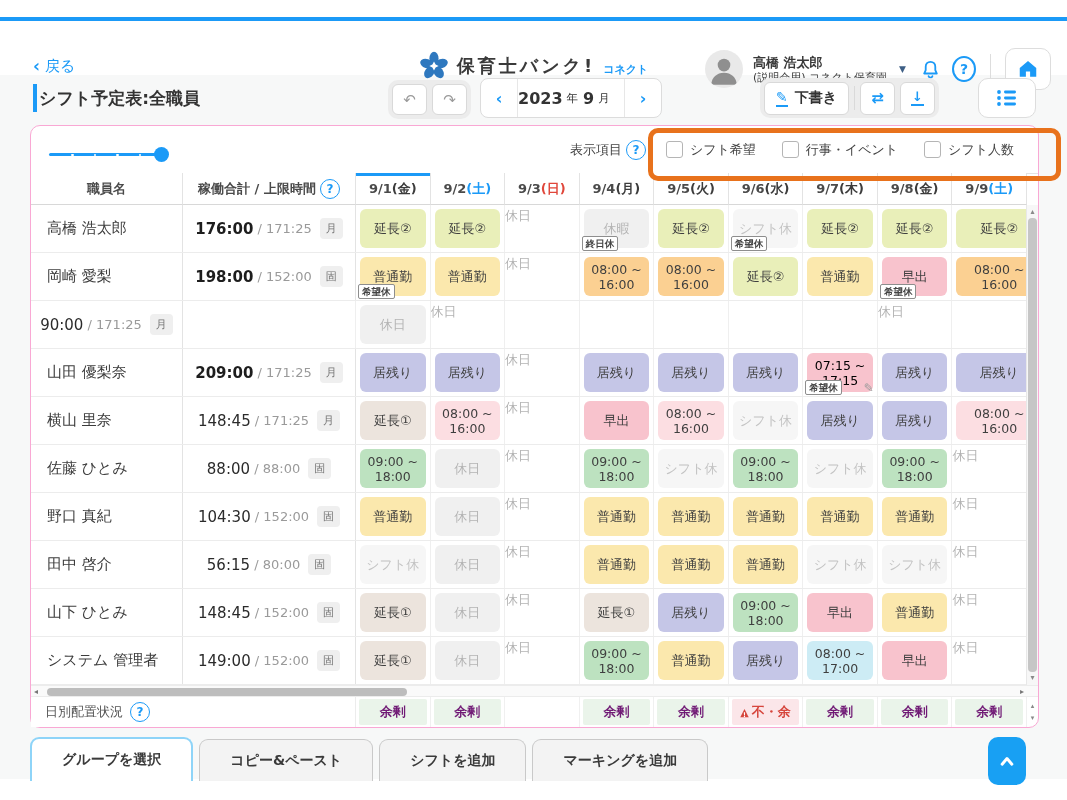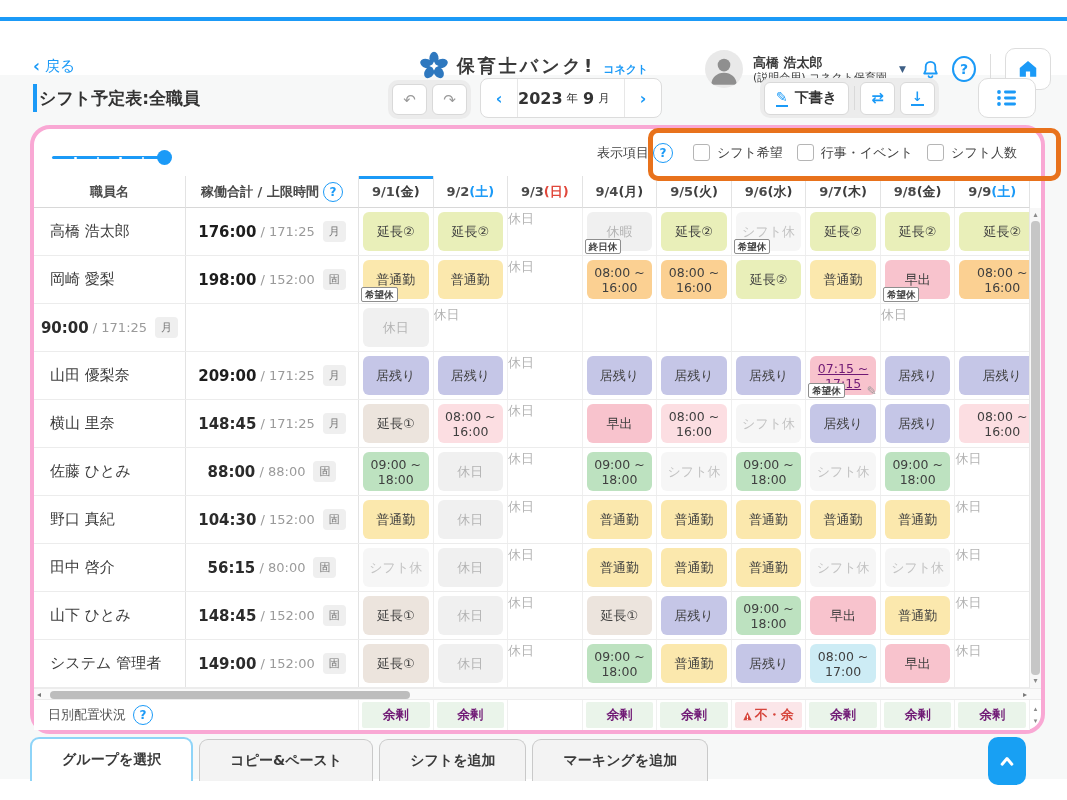--- a/index.html
+++ b/index.html
@@ -45,22 +45,22 @@
             display:flex;align-items:center;gap:7px;cursor:pointer}
   .pdraft{color:#1b9af7;font-size:14px;line-height:14px;border-bottom:2px solid #1b9af7;padding-bottom:1px}
   #draftbtn .dlabel{font-size:14px;font-weight:700;color:#333}
   .tsepline{width:1px;height:24px;background:#d9d9d9}
   .icon-blue{color:#1b9af7;font-weight:700;font-size:15px;line-height:14px}
   .dlicon{display:flex;flex-direction:column;align-items:center}
   .dlicon .bar{width:13px;border-bottom:2.5px solid #1b9af7;margin-top:1px}
   #listbtn{left:978px;top:78px;width:58px;height:40px;background:#fff;border:1px solid #ddd;
            border-radius:10px;display:flex;align-items:center;justify-content:center;cursor:pointer;box-sizing:border-box}
   
-  #card{left:30px;top:125px;width:1007px;height:601px;background:#fff;border:4px solid #f9a8d4;
-        border-radius:20px;box-sizing:content-box}
+  #card{left:30px;top:125px;width:1007px;height:601px;background:#fff;border:1px solid #f9a8d4;
+        border-radius:10px;box-sizing:content-box}
   #filterrow{position:absolute;left:0;top:0;width:100%;height:47px;border-bottom:1px solid #e4e4e4}
   #slider{position:absolute;left:18px;top:27px;width:112px;height:3px;background:#1b9af7;border-radius:2px}
   #slider .dot{position:absolute;top:0.5px;width:2.5px;height:2.5px;border-radius:50%;background:#fff}
   #sthumb{position:absolute;right:-8px;top:-6px;width:15px;height:15px;border-radius:50%;background:#1b9af7;cursor:pointer}
   #fctrl{position:absolute;right:24px;top:0;height:47px;display:flex;align-items:center;gap:20px}
   #fctrl .flab{display:flex;align-items:center;gap:4px;font-size:13px;color:#444}
   .hicon{display:inline-flex;width:18px;height:18px;border:1.7px solid #1b9af7;border-radius:50%;
          color:#1b9af7;font-weight:700;font-size:12px;align-items:center;justify-content:center;flex:none}
   .cbgroup{display:flex;align-items:center;gap:7px;cursor:pointer}
   .cbox{width:17px;height:17px;background:#fff;border:1.5px solid #b5b5b5;border-radius:3px;box-sizing:border-box}
@@ -70,21 +70,21 @@
   #thead{position:absolute;left:0;top:47px;width:996px;height:32px;background:#fff}
   .hcell{border-right:1px solid #e3e3e3;border-bottom:1px solid #d8d8d8;display:flex;align-items:center;
          justify-content:center;font-size:13px;font-weight:700;color:#4a4a4a;gap:4px;overflow:hidden;white-space:nowrap}
   .hcell.date{gap:0}
   .hcell.date.today{box-shadow:inset 0 3px 0 #1b9af7}
   #rows{position:absolute;left:0;top:79px;width:996px}
   .trow{height:48px;border-bottom:1px solid #ececec;box-sizing:border-box}
   .cell{border-right:1px solid #efefef;position:relative;overflow:hidden}
   .cell.name{display:flex;align-items:center;padding-left:16px;font-size:15px;color:#3c3c3c;border-right:1px solid #e3e3e3}
   .cell.total{display:flex;align-items:center;justify-content:center;border-right:1px solid #e3e3e3}
-  .tval{font-size:15px;font-weight:700;color:#2b2b2b}
+  .tval{font-size:15px;font-weight:400;color:#2b2b2b}
   .tval.over{font-weight:700;color:#1d1d1d}
   .tsep{color:#9a9a9a;font-size:13px;white-space:pre}
   .tlim{color:#9a9a9a;font-size:13px}
   .ubadge{background:#efefef;color:#757575;font-size:11px;padding:3px 6px;border-radius:4px;margin-left:8px}
   .chip{position:absolute;inset:4px;border-radius:6px;display:flex;align-items:center;justify-content:center;
         font-size:13px;font-weight:500;color:#3f3f3f;white-space:nowrap}
   .chip.time{flex-direction:column;font-size:12.5px;line-height:15px}
   .cell:nth-child(11) .chip{right:-16px;border-top-right-radius:0;border-bottom-right-radius:0}
   .plain{margin:auto;color:#b3b3b3;font-size:13px}
   .cbadge{position:absolute;left:2px;bottom:1px;background:#fff;border:1px solid #8e8e8e;border-radius:2px;
@@ -236,21 +236,21 @@
       <span class="dot" style="left:40%"></span>
       <span class="dot" style="left:60%"></span>
       <span class="dot" style="left:80%"></span>
       <span id="sthumb"></span>
     </div>
     <div id="fctrl">
       <span class="flab">
         <span>表示項目</span>
         <span class="hicon">?</span>
       </span>
-      <span id="cbwrap" style="display:flex;gap:14px;align-items:center">
+      <span id="cbwrap" style="display:flex;gap:26px;align-items:center">
           <label class="cbgroup">
             <span class="cbox"></span>
             <span class="cblabel">シフト希望</span>
           </label>
           <label class="cbgroup">
             <span class="cbox"></span>
             <span class="cblabel">行事・イベント</span>
           </label>
           <label class="cbgroup">
             <span class="cbox"></span>
@@ -429,21 +429,21 @@
         <div class="cell day">
           <div class="chip" style="background: rgb(197, 198, 231); color: rgb(63, 63, 63);">居残り</div>
         </div>
         <div class="cell day">
           <div class="chip" style="background: rgb(197, 198, 231); color: rgb(63, 63, 63);">居残り</div>
         </div>
         <div class="cell day">
           <div class="chip" style="background: rgb(197, 198, 231); color: rgb(63, 63, 63);">居残り</div>
         </div>
         <div class="cell day">
-          <div class="chip time" style="background: rgb(248, 195, 205); color: #701a75; text-decoration: underline;">
+          <div class="chip time" style="background: rgb(248, 195, 205); color: #000000;">
             <span>07:15 ~</span>
             <span>17:15</span>
           </div>
           <span class="cbadge">希望休</span>
           <span class="cpencil">✎</span>
         </div>
         <div class="cell day">
           <div class="chip" style="background: rgb(197, 198, 231); color: rgb(63, 63, 63);">居残り</div>
         </div>
         <div class="cell day">

